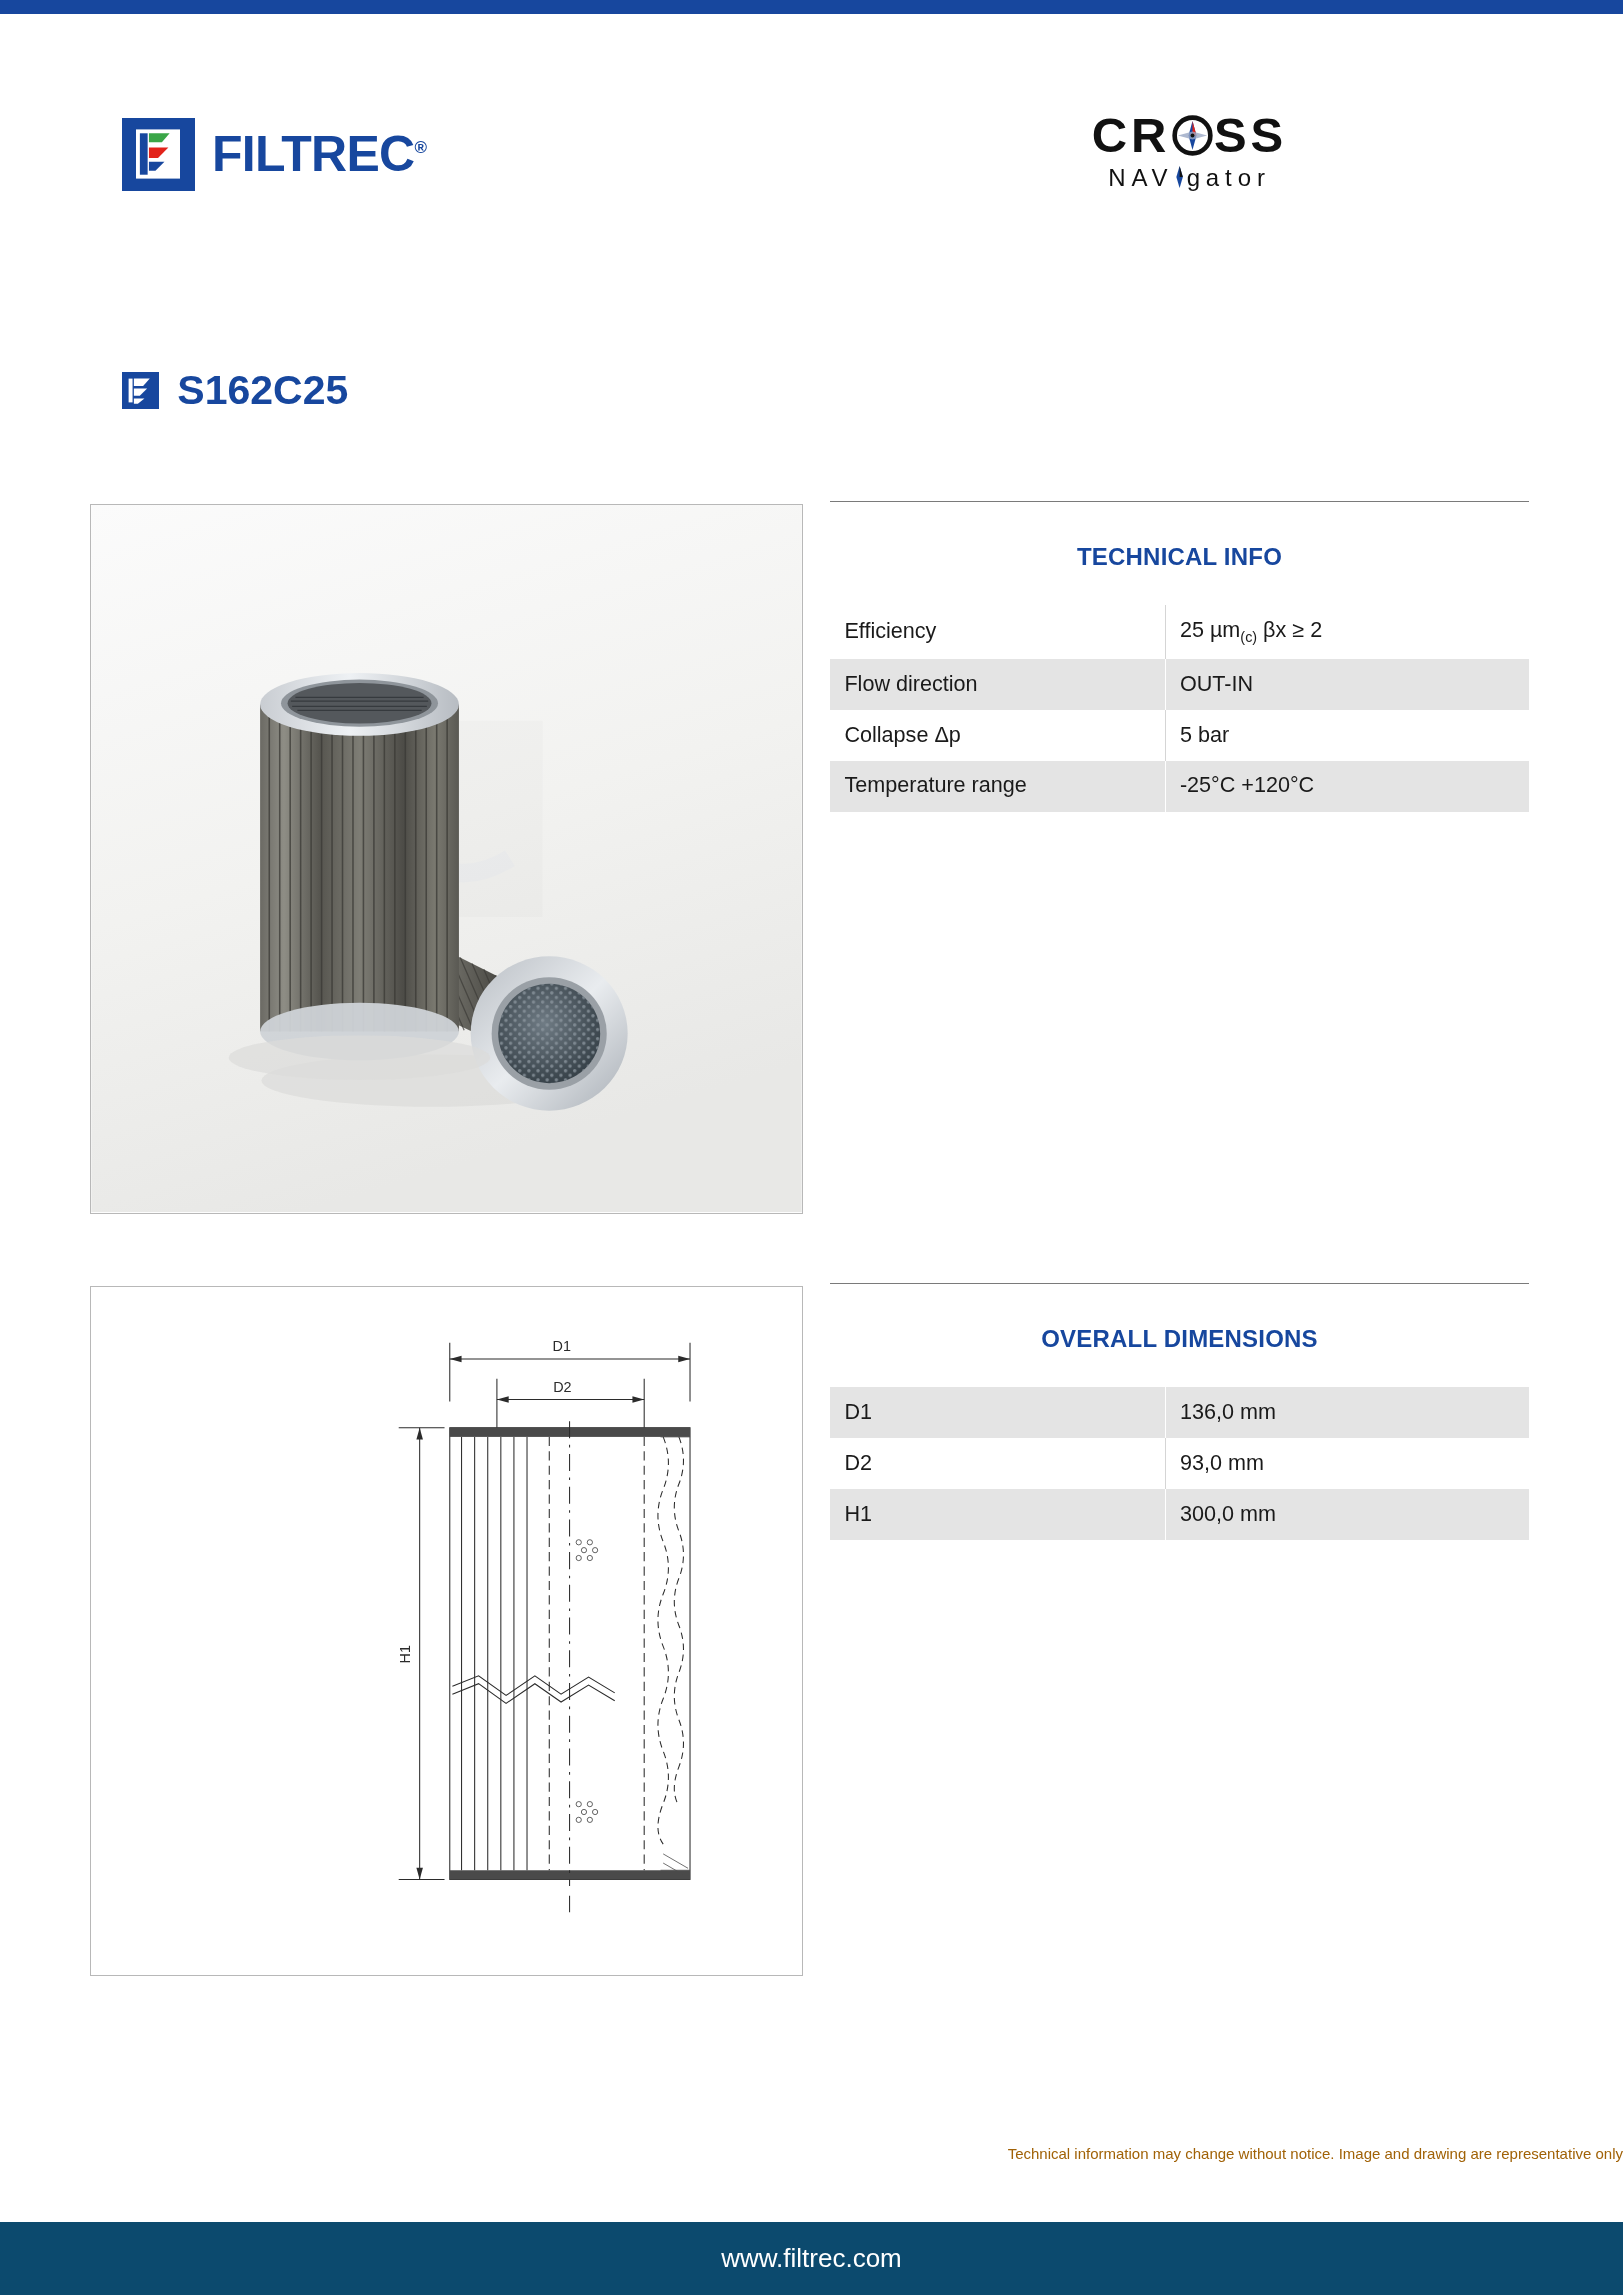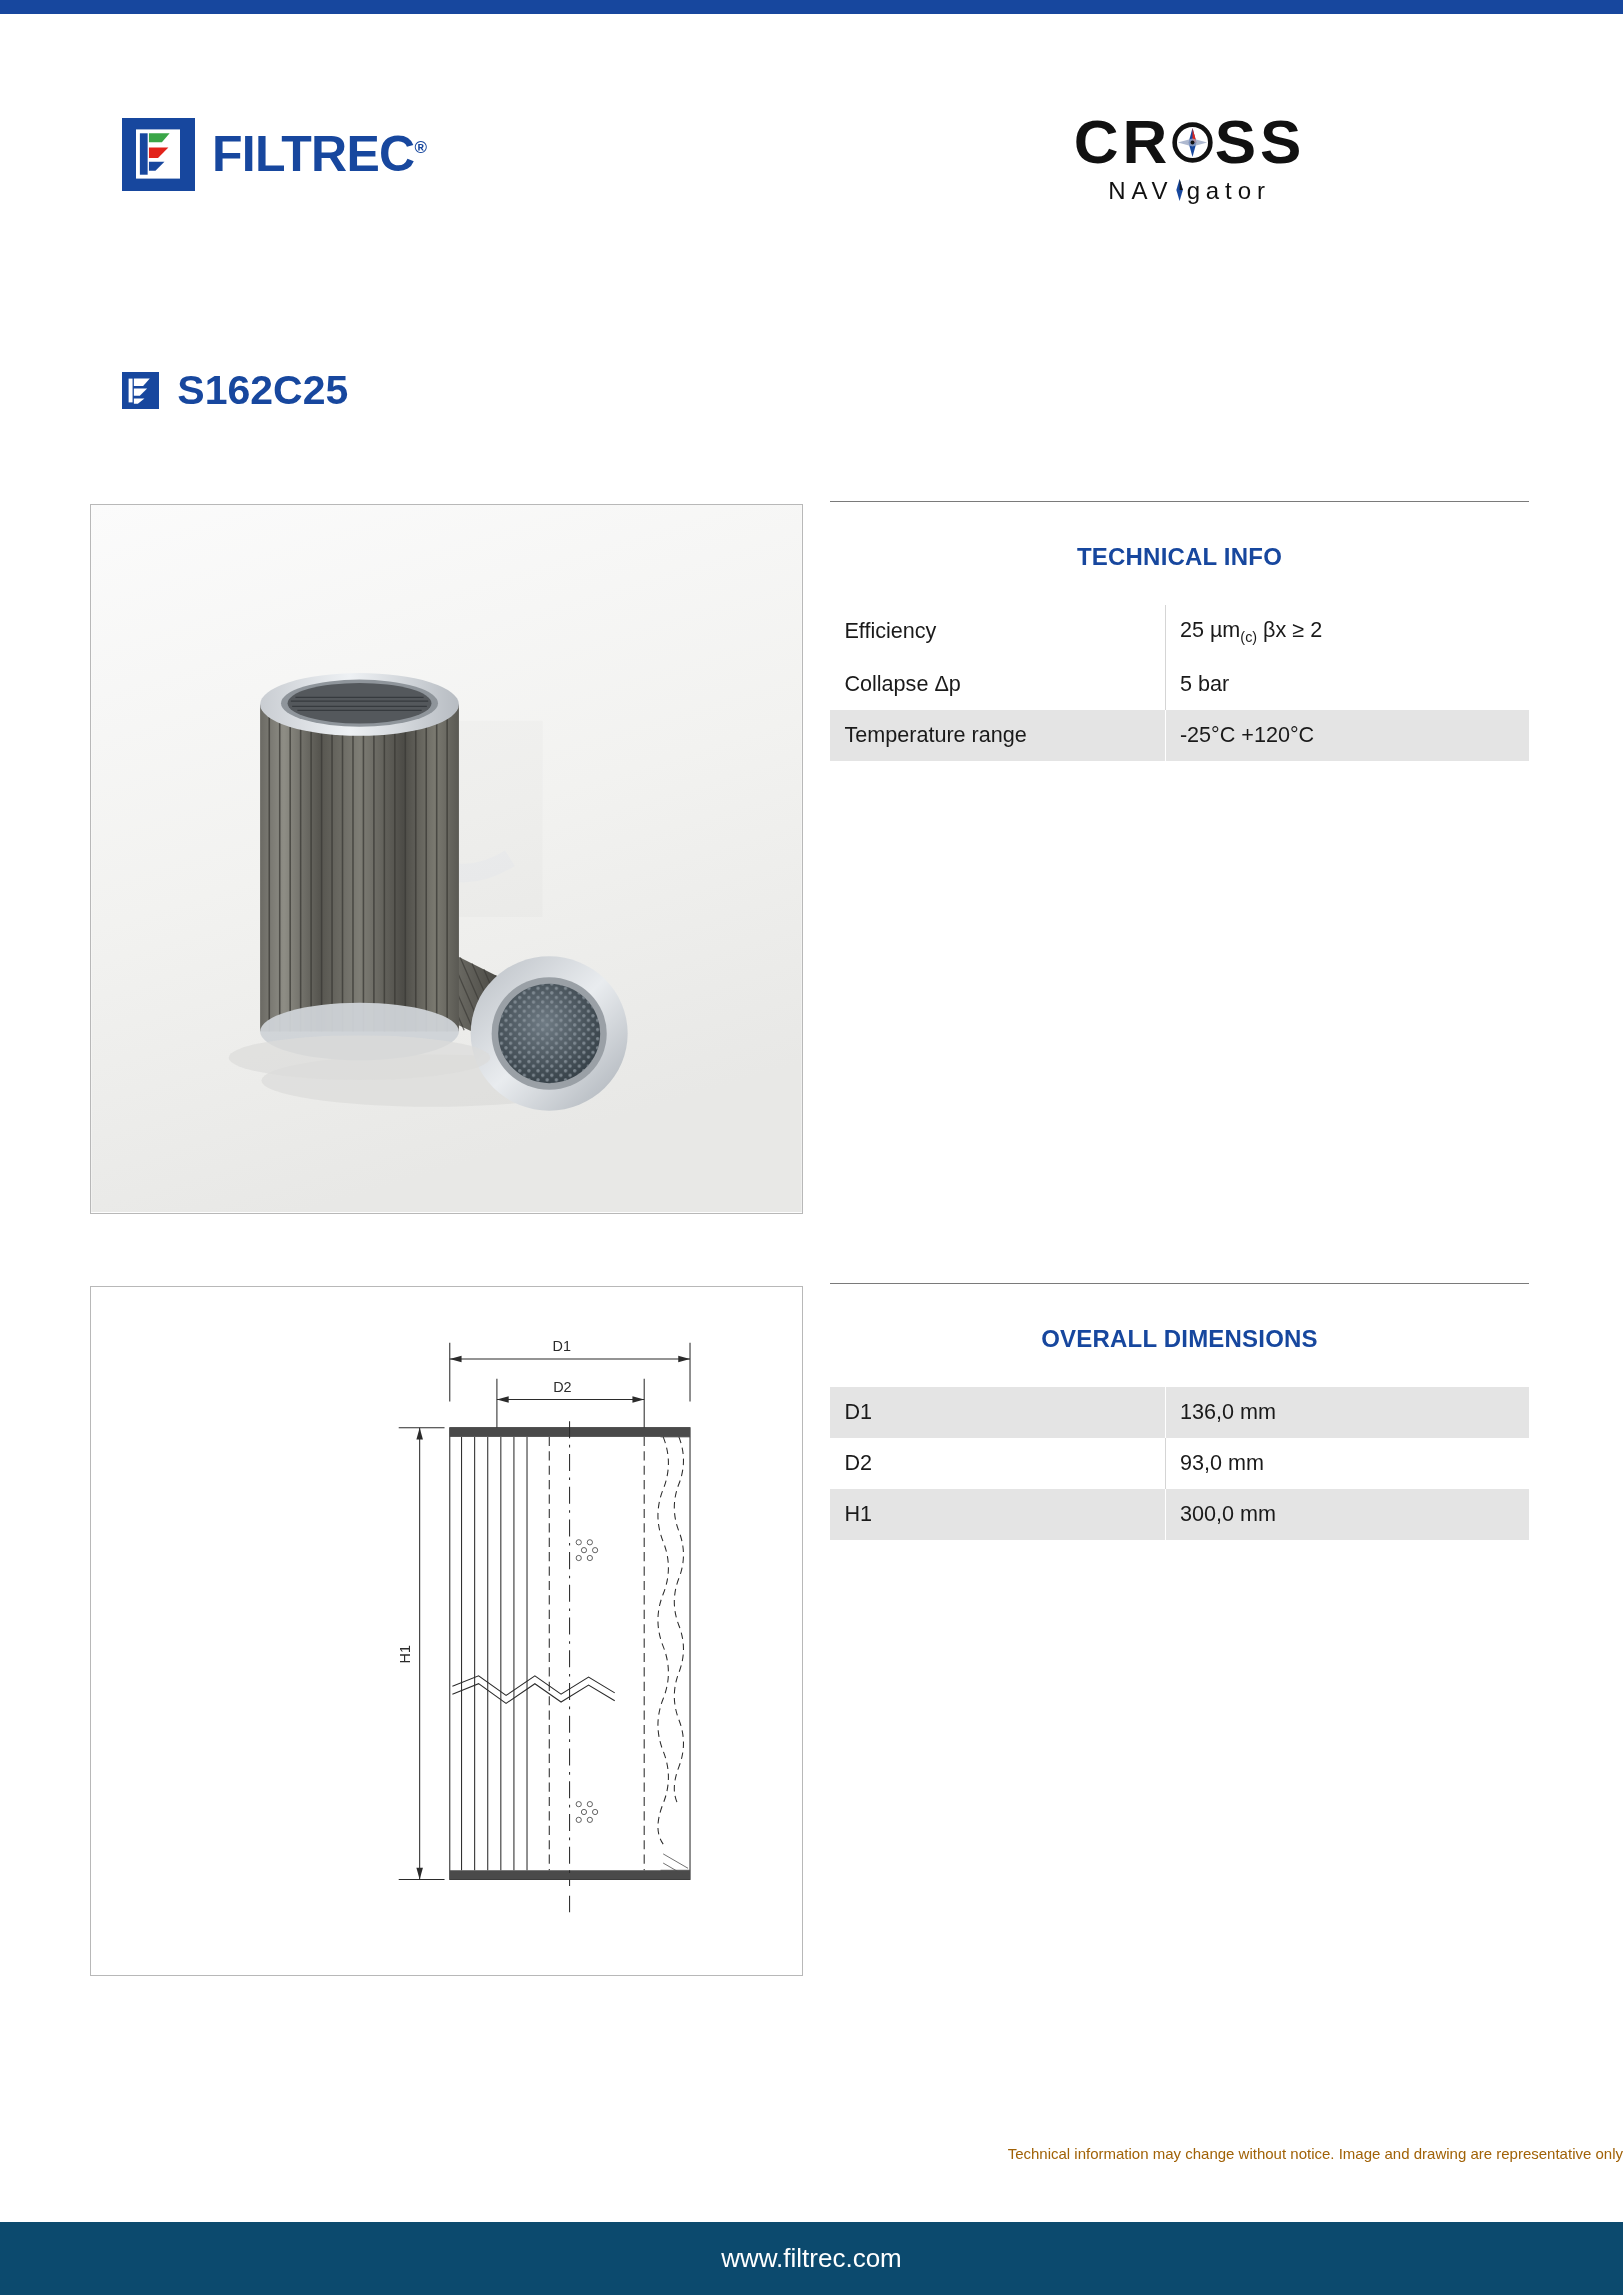--- a/index.html
+++ b/index.html
@@ -57,21 +57,21 @@
   }
 
   .cross-nav {
     position: absolute;
     right: 122px;
     top: 0px;
     width: 275px;
     text-align: center;
   }
   .cross-word {
-    font-size: 62px;
+    font-size: 49px;
     font-weight: bold;
     letter-spacing: 3.9px;
     color: #111111;
     line-height: 1;
     display: flex;
     justify-content: center;
     align-items: center;
   }
   .cross-o {
     display: inline-block;
@@ -397,20 +397,24 @@
 
 <div class="tech-section">
   <div class="rule"></div>
   <div class="section-title">TECHNICAL INFO</div>
   <table class="spec">
     <tbody>
       <tr>
         <td class="k">Efficiency</td>
         <td><span>25 µm</span><span class="sub">(c)</span><span> βx ≥ 2</span></td>
       </tr>
+      <tr class="shade">
+        <td class="k">Flow direction</td>
+        <td>OUT-IN</td>
+      </tr>
       <tr>
         <td class="k">Collapse Δp</td>
         <td>5 bar</td>
       </tr>
       <tr class="shade">
         <td class="k">Temperature range</td>
         <td>-25°C +120°C</td>
       </tr>
     </tbody>
   </table>

